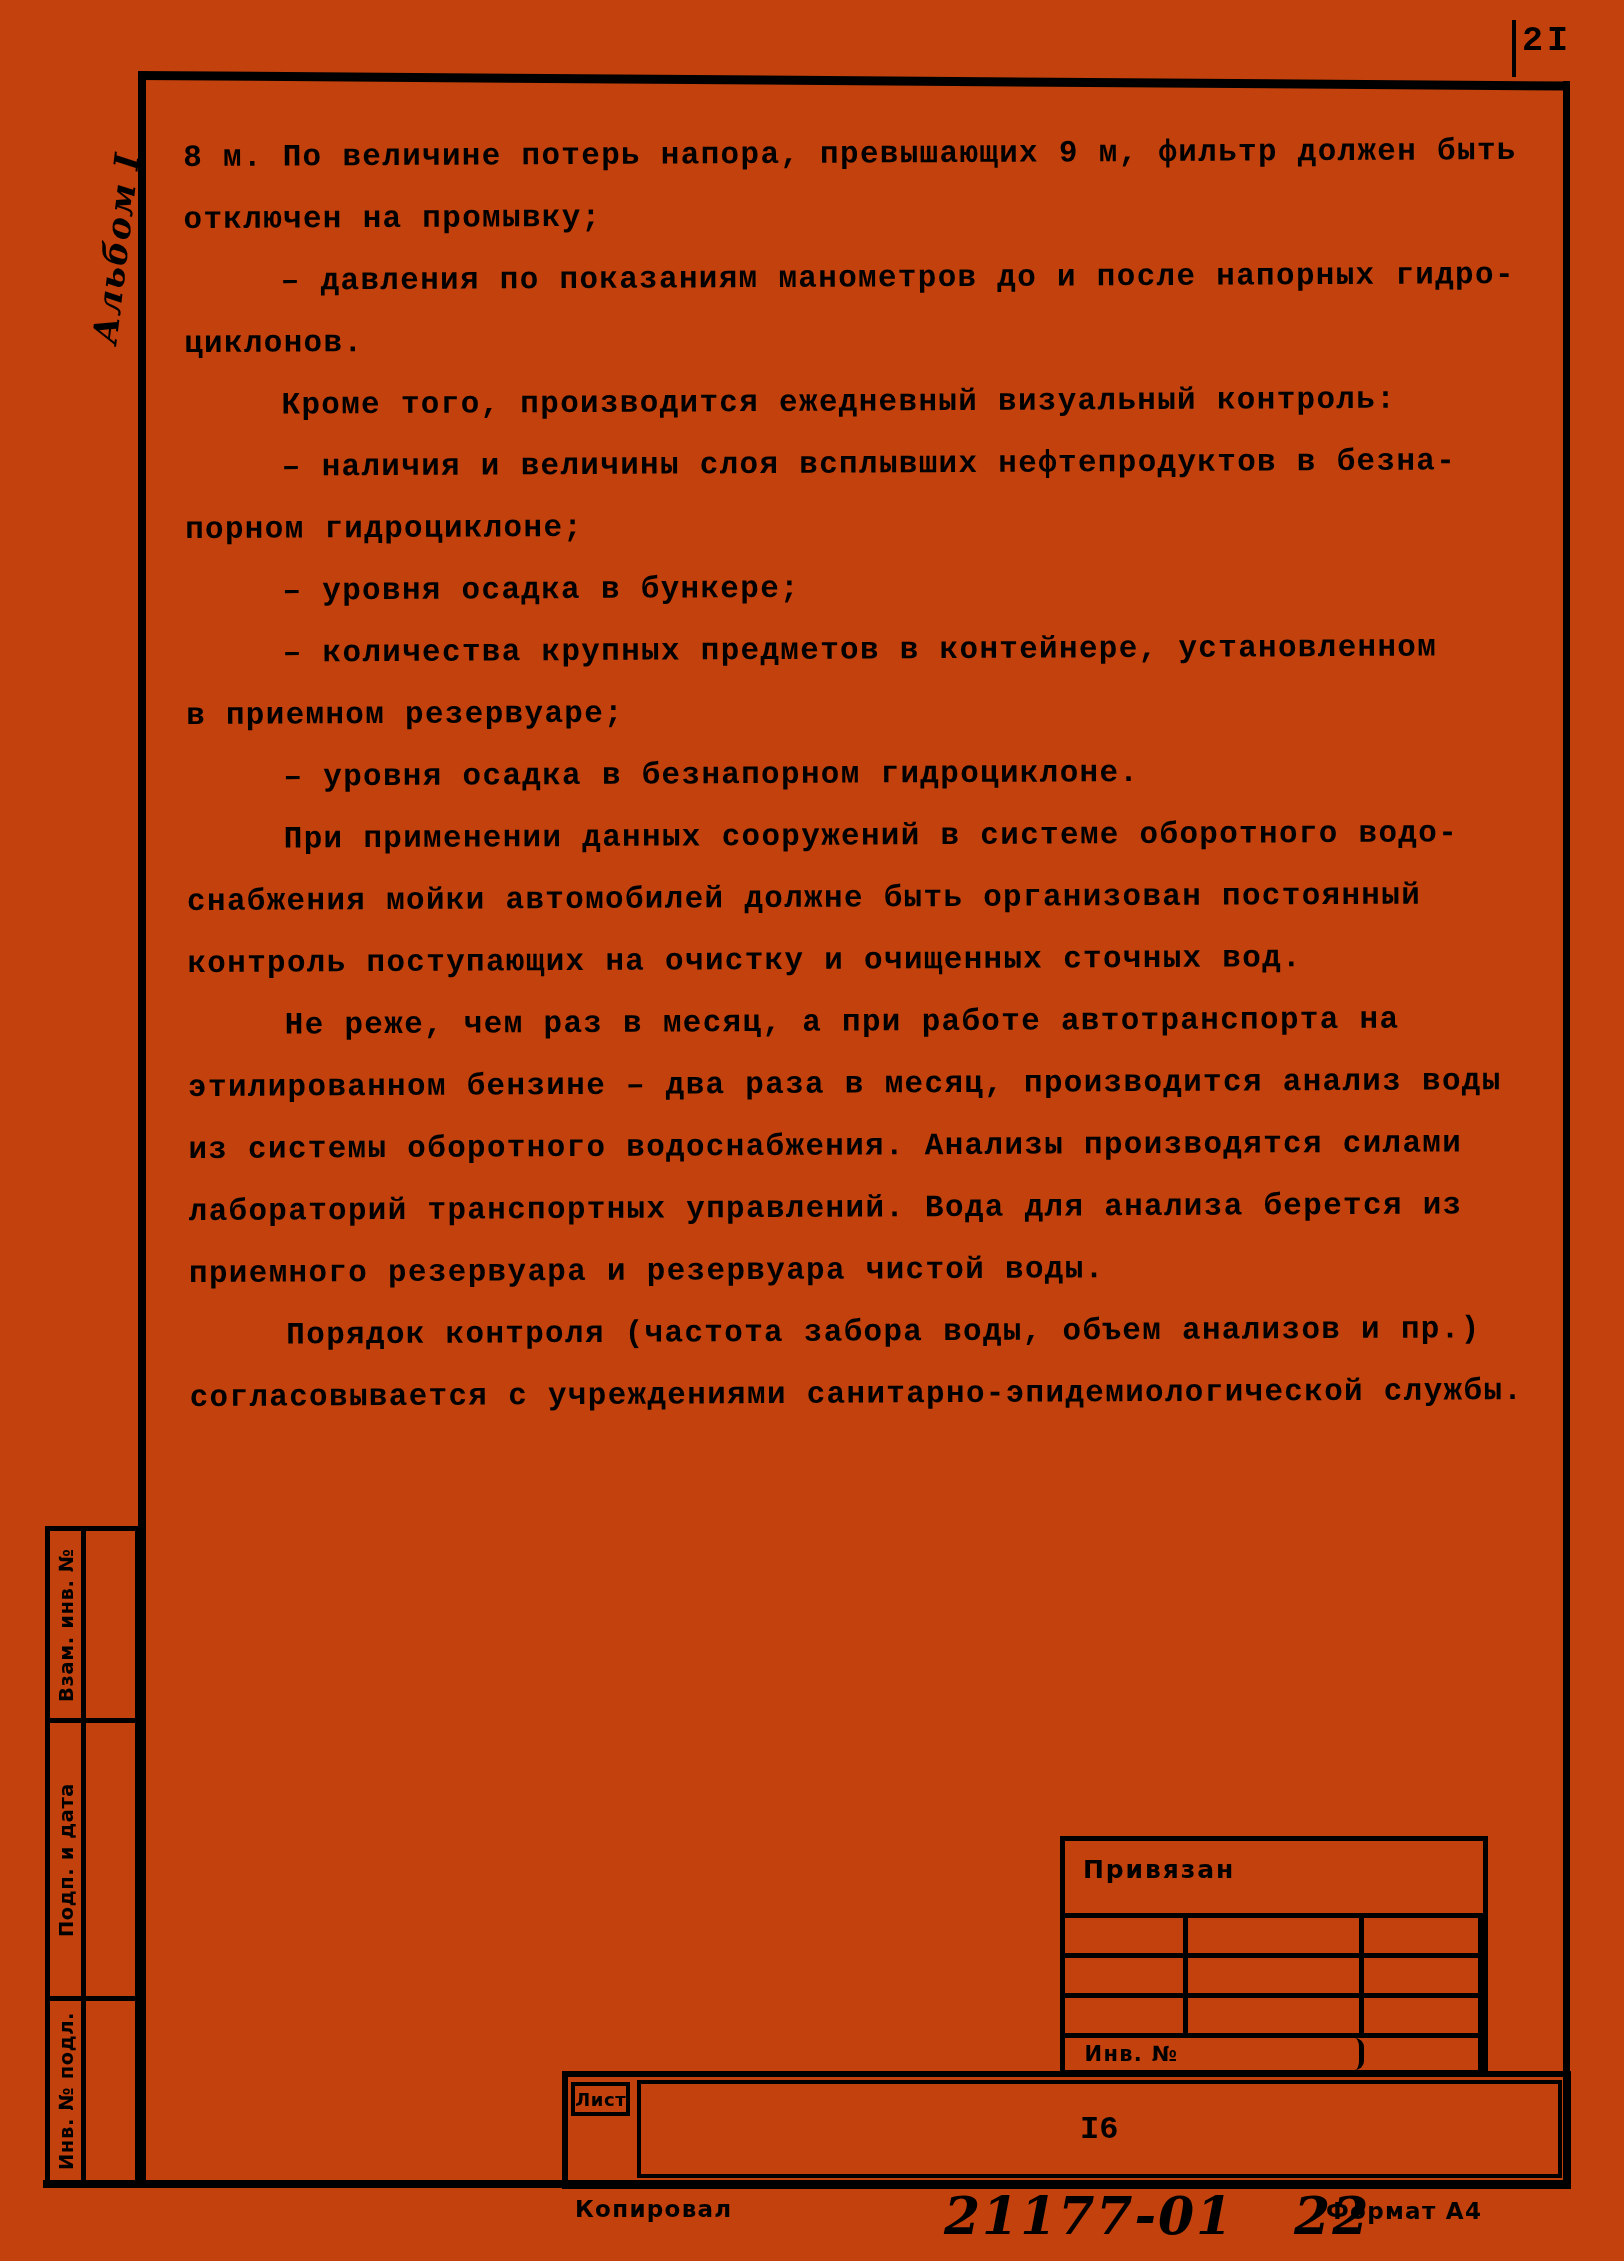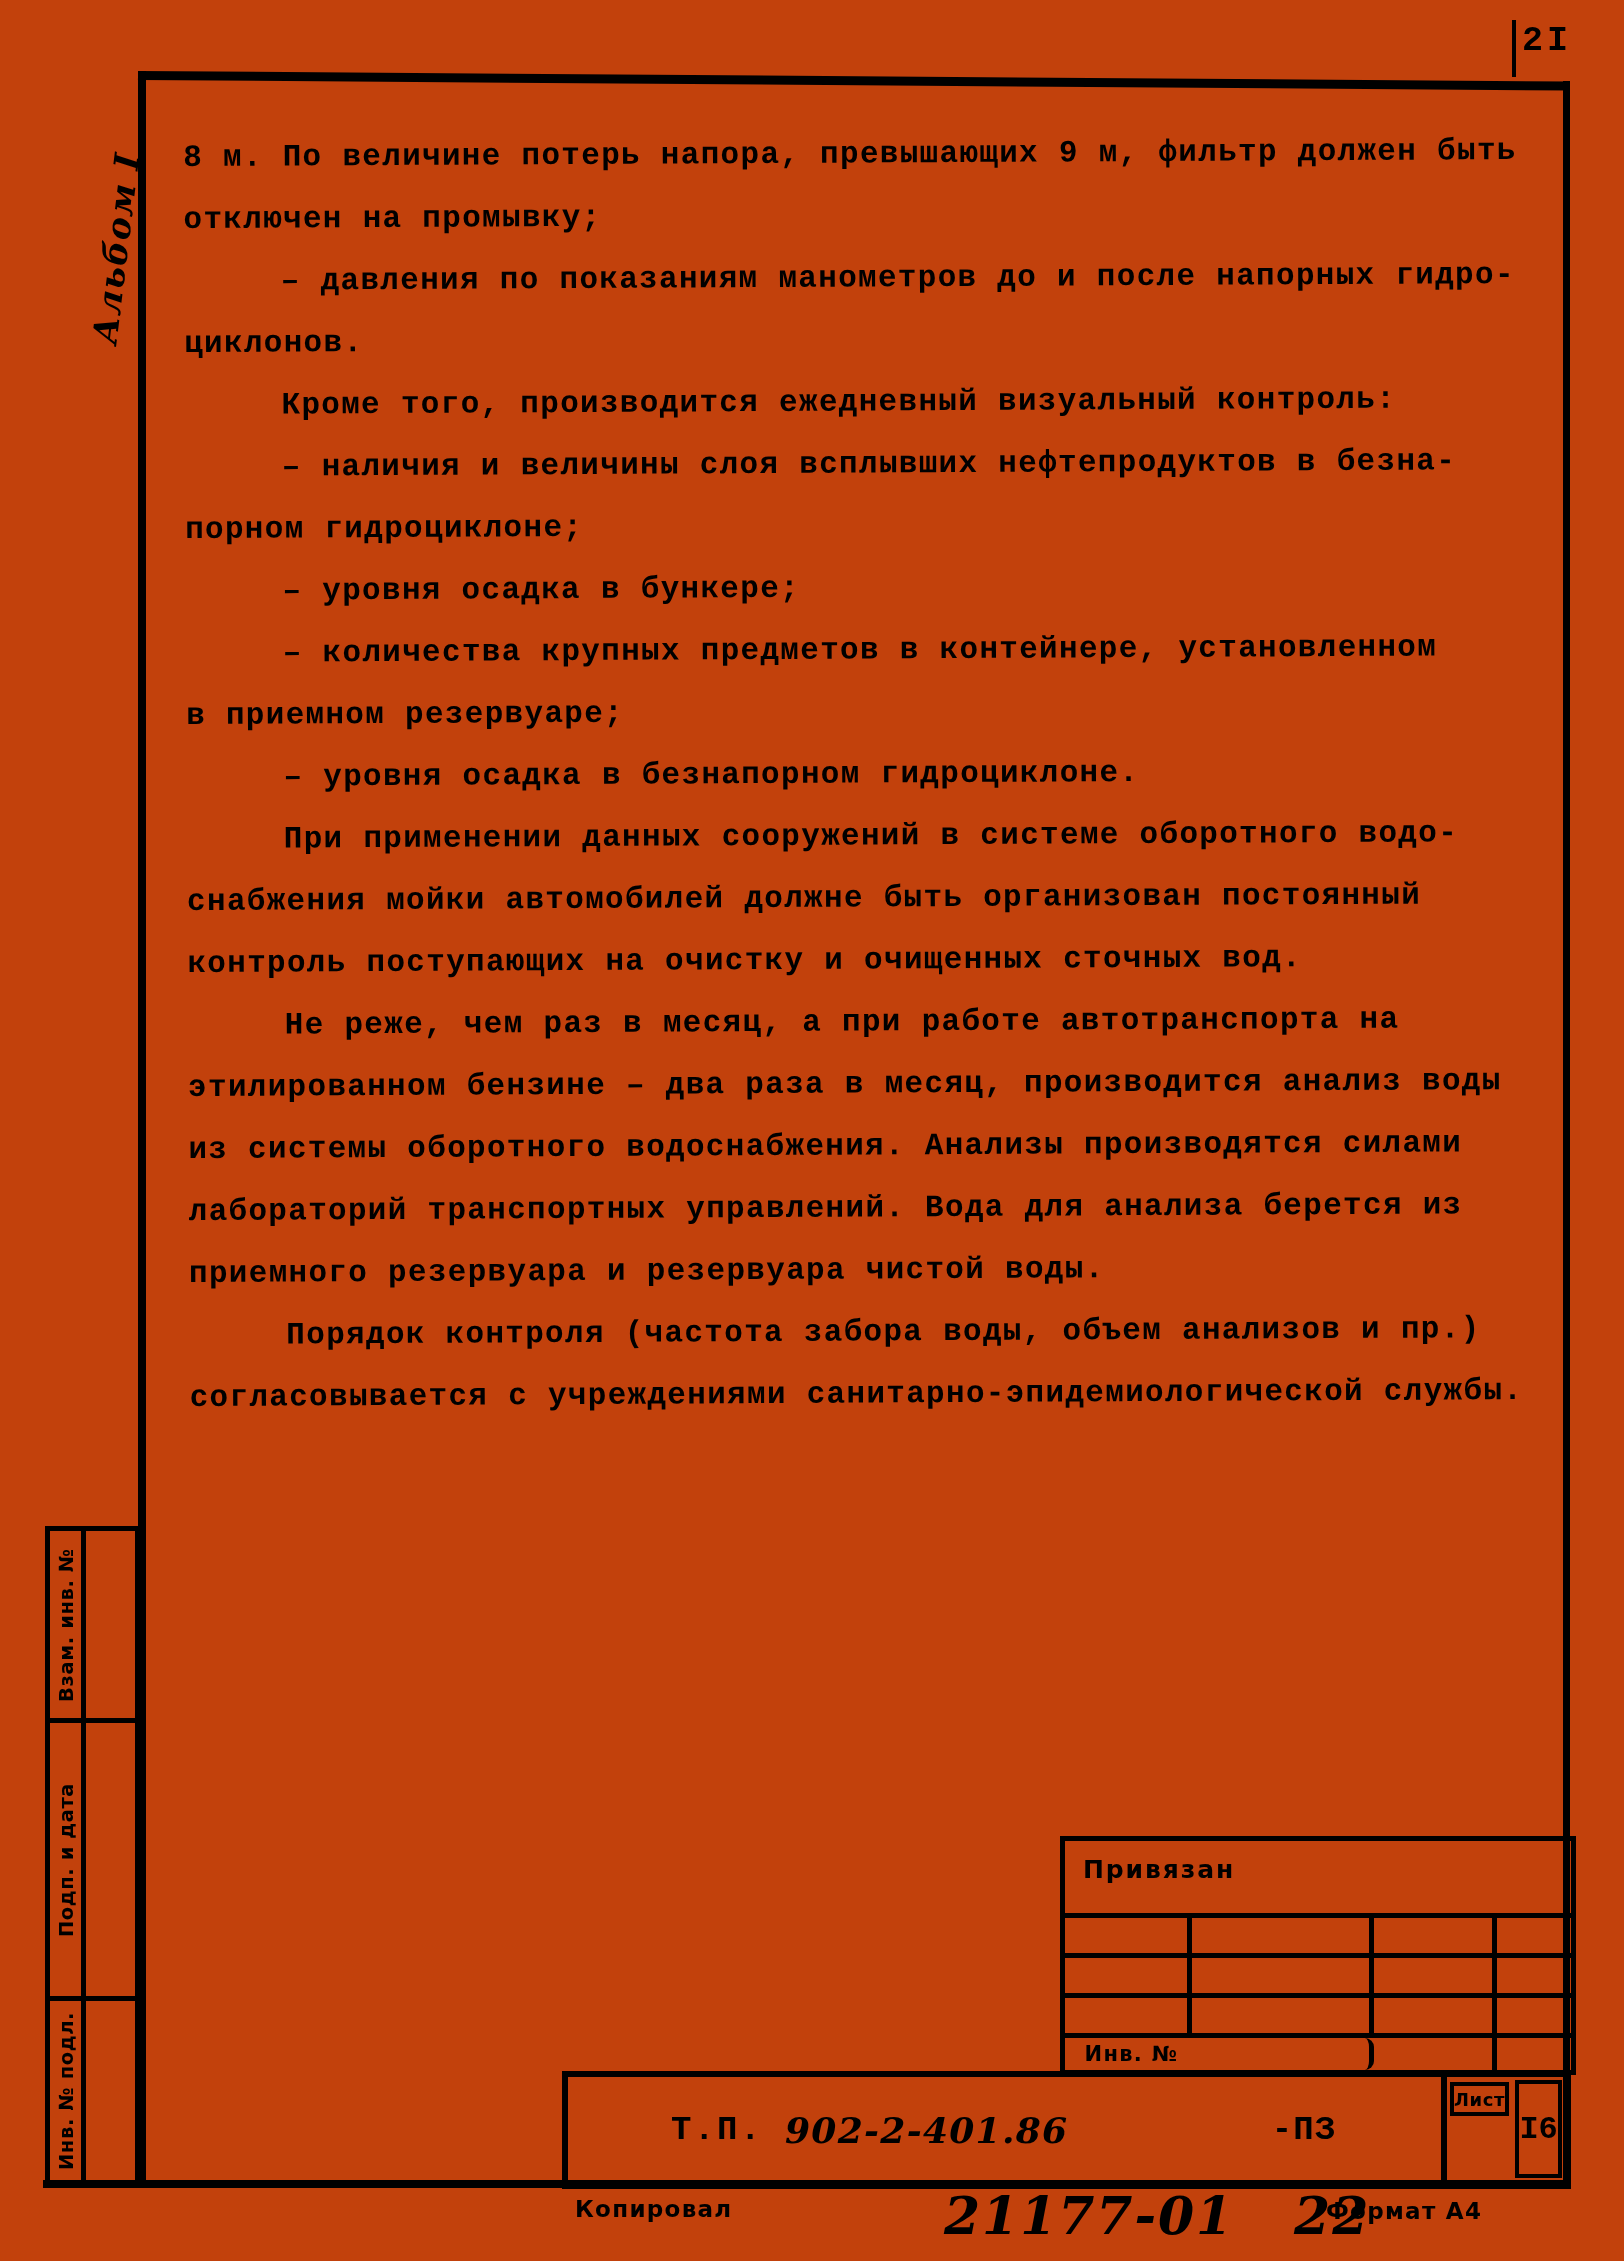--- a/index.html
+++ b/index.html
@@ -54,21 +54,21 @@
   }
   .s-label span{
     position:absolute;left:50%;top:50%;
     transform:translate(-50%,-50%) rotate(-90deg);
     white-space:nowrap;
     font:700 19.5px "DejaVu Sans",sans-serif;letter-spacing:0.6px;
   }
   .s-val{flex:1;}
   
   .pt{
-    position:absolute;left:1060px;top:1836px;width:516px;height:239px;
+    position:absolute;left:1060px;top:1836px;width:428px;height:239px;
     border:5.8px solid #000;box-sizing:border-box;
     display:flex;flex-direction:column;
   }
   .pt-header{
     height:77px;box-sizing:border-box;border-bottom:5.8px solid #000;
     padding:14.3px 0 0 18px;
     font:700 25px "DejaVu Sans",sans-serif;letter-spacing:1.9px;
   }
   .prow{display:flex;height:40px;box-sizing:border-box;border-bottom:5.8px solid #000;}
   .pcell{box-sizing:border-box;border-right:5.8px solid #000;}
@@ -213,25 +213,20 @@
     <div class="prow inv-row">
       <div class="inv-cell">
         <span>Инв. №</span>
       </div>
       <div class="pcell pc3"></div>
       <div class="pcell pc4"></div>
     </div>
   </div>
 
   <div class="stamp">
-    <div class="stamp-main">
-      <span class="code-prefix">Т.П.</span>
-      <span class="code-number">902-2-401.86</span>
-      <span class="code-suffix">-ПЗ</span>
-    </div>
     <div class="stamp-side">
       <div class="sheet-label-box">
         <span>Лист</span>
       </div>
       <div class="sheet-num-box">
         <span>I6</span>
       </div>
     </div>
   </div>
 

